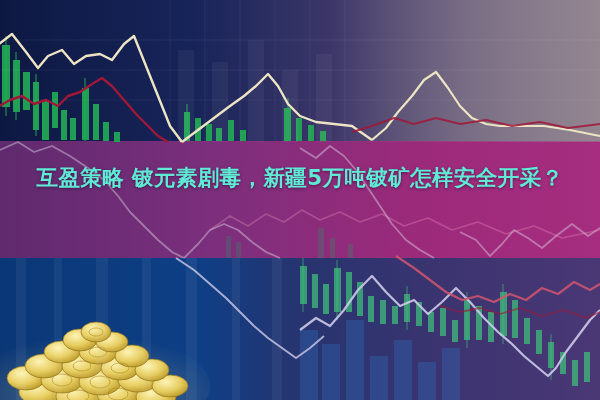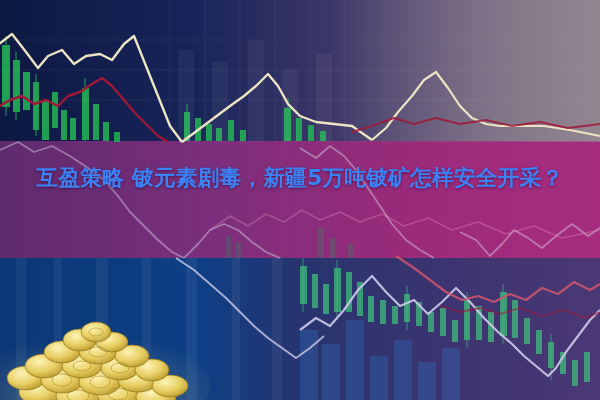--- a/index.html
+++ b/index.html
@@ -29,21 +29,21 @@
     left: 0;
     top: 160px;
     width: 600px;
     z-index: 40;
     text-align: center;
     padding: 0 8px;
     box-sizing: border-box;
   }
   #headline {
     margin: 0;
-    color: #3b82f6;
+    color: #5eead4;
     font-size: 21.5px;
     font-weight: bold;
     line-height: 36px;
     letter-spacing: 0.4px;
     text-shadow: 0 1px 3px rgba(40,0,40,0.55);
     white-space: normal;
     word-break: break-all;
   }
 </style>
 </head>

